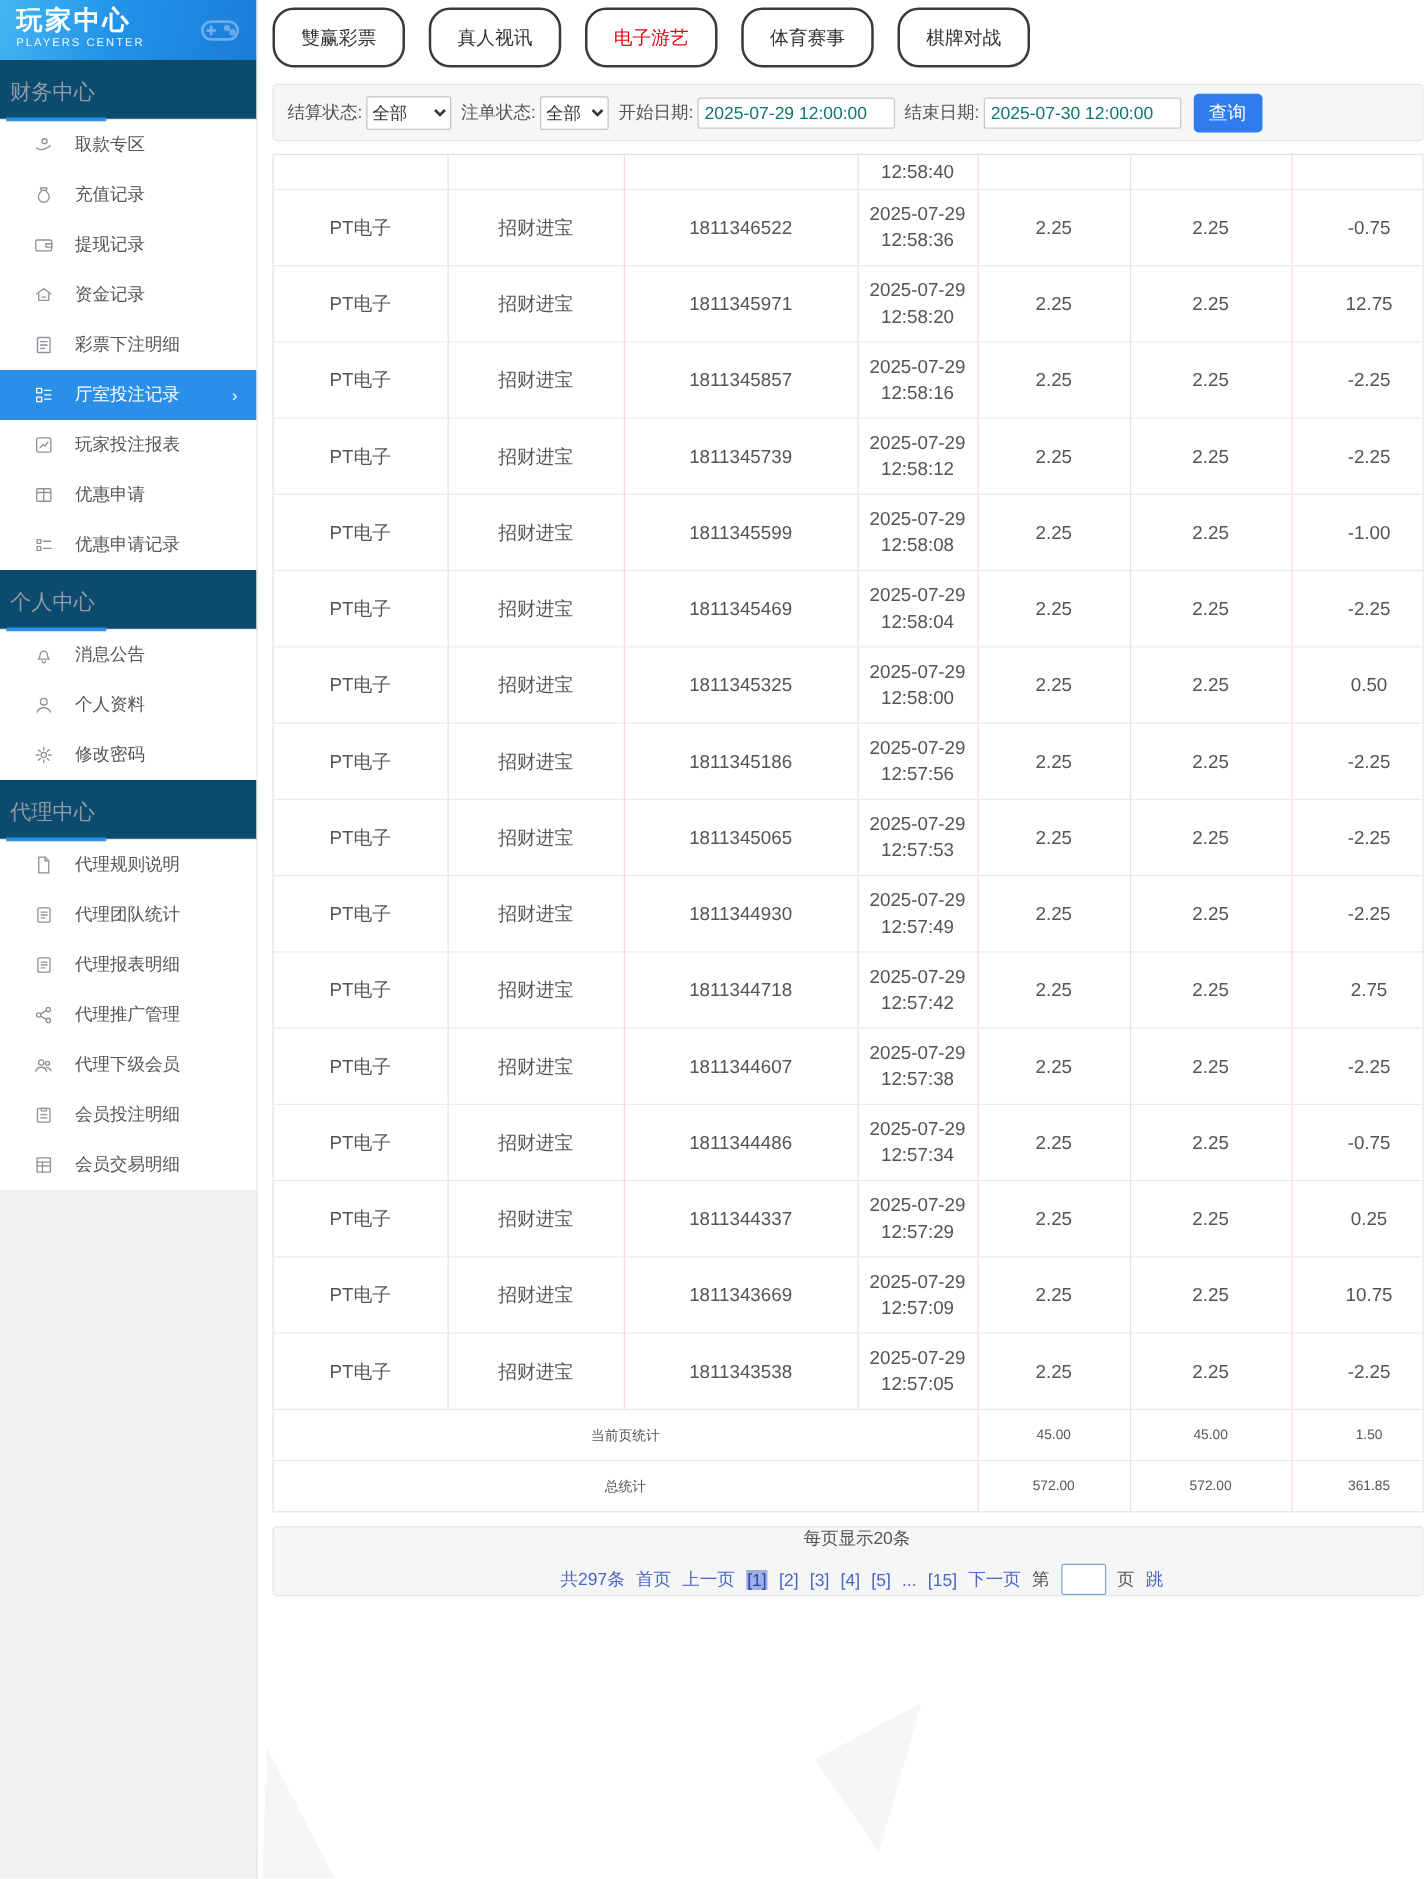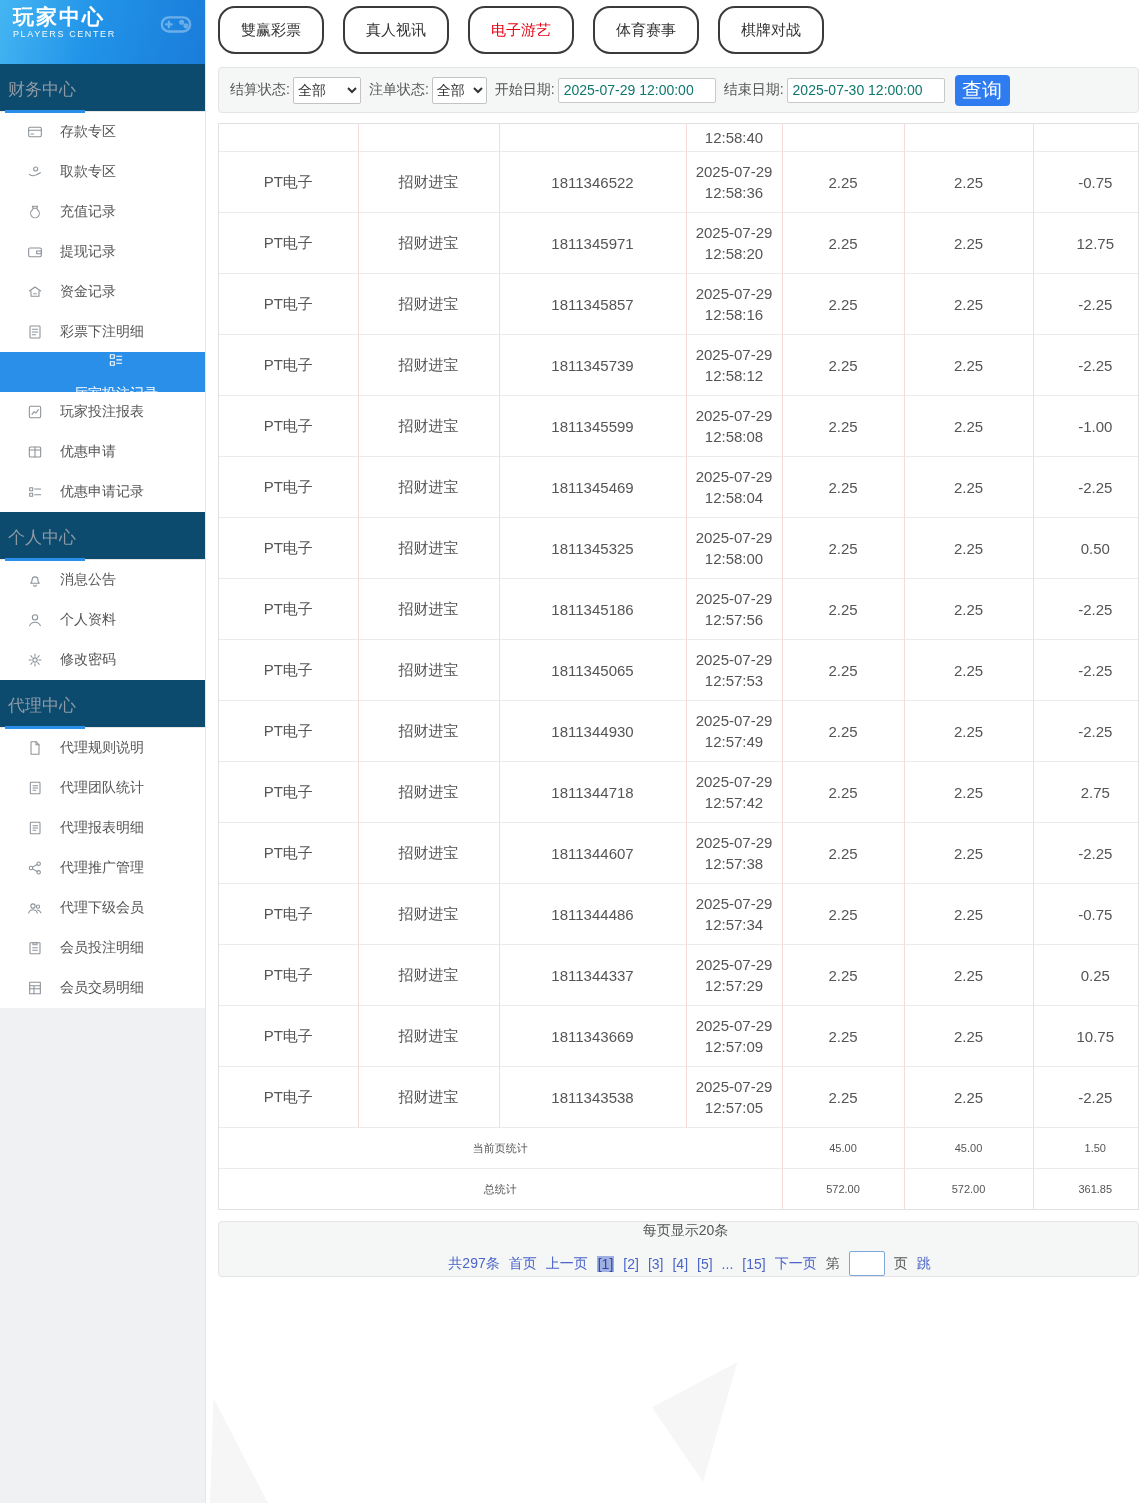--- a/index.html
+++ b/index.html
@@ -4,55 +4,55 @@
 <style>
   html,body{margin:0;padding:0;}
   body{
     width:1139px;height:1503px;position:relative;overflow:hidden;
     background:#ffffff;font-family:"Liberation Sans",sans-serif;
     -webkit-font-smoothing:antialiased;
   }
   
   .sidebar{position:absolute;left:0;top:0;width:206px;height:1503px;
     background:#eff1f2;border-right:1px solid #e4e7e9;box-sizing:border-box;}
-  .brand{height:64px;background:linear-gradient(105deg,#45b6f2 0%,#2193e8 45%,#1a7cd9 100%);
+  .brand{height:48px;background:linear-gradient(105deg,#45b6f2 0%,#2193e8 45%,#1a7cd9 100%);
     color:#fff;padding:5px 0 0 13px;box-sizing:border-box;position:relative;overflow:hidden;}
   .brand-title{font-size:21px;font-weight:bold;letter-spacing:2px;line-height:24px;}
   .brand-sub{font-size:9px;letter-spacing:1.6px;opacity:.95;}
   .brand .pad-ico{position:absolute;right:12px;top:6px;width:34px;height:28px;opacity:.35;color:#fff;}
   .nav{background:#fff;}
   .section-title{position:relative;background:#0c4a6e;color:#8e9ba6;font-size:17px;
     padding:14px 12px 10px 8px;border-bottom:1px solid #e7e7e7;}
   .section-title::after{content:'';position:absolute;left:5px;bottom:-2px;width:80px;height:3px;background:#2a8fe9;}
   .nav-item{height:40px;display:flex;align-items:center;padding-left:27px;gap:17px;
     color:#555;font-size:14px;cursor:pointer;background:#fff;}
   .nav-item .icon{width:16px;height:16px;color:#8b9298;flex:0 0 16px;}
   .nav-item .icon svg{width:16px;height:16px;display:block;}
-  .nav-item.active{background:#2a8fe9;color:#fff;flex-direction:column;}
+  .nav-item.active{background:#2a8fe9;color:#fff;}
   .nav-item.active .icon{color:#fff;}
   .nav-item .chev{margin-left:auto;margin-right:15px;font-size:13px;color:#fff;display:none;}
   .nav-item.active .chev{display:block;}
   
   .main{position:absolute;left:218px;top:0;width:921px;height:1503px;}
   .tabs{display:flex;gap:19px;padding-top:6px;}
   .tab{height:48px;padding:12px 21px;border:2px solid #3a3a3a;border-radius:17px;display:flex;
     align-items:center;font-size:15px;color:#333;background:#fff;box-sizing:border-box;cursor:pointer;white-space:nowrap;}
   .tab.active{color:#e60012;}
   .filter-bar{margin-top:13px;background:#f5f6f6;border:1px solid #e4e4e4;border-radius:4px;
     height:46px;display:flex;align-items:center;padding:0 11px;box-sizing:border-box;
     font-size:14px;color:#555;}
   .filter-bar label{margin-right:3px;white-space:nowrap;}
   .filter-bar .gap{width:8px;flex:0 0 8px;}
   select{height:27px;border:1px solid #c3c3c3;background:#fff;font-size:14px;color:#333;border-radius:2px;}
   .sel-settle{width:68px;}
   .sel-order{width:55px;}
   input.date{width:146px;height:23px;border:1px solid #c9c9c9;font-size:14px;color:#0f766e;
     padding:0 5px;border-radius:2px;font-family:"Liberation Sans",sans-serif;}
   .btn-query{width:55px;height:31px;background:#2e7cf0;color:#fff;border:none;border-radius:4px;
-    font-size:20px;margin-left:10px;cursor:pointer;font-family:"Liberation Sans",sans-serif;}
+    font-size:15px;margin-left:10px;cursor:pointer;font-family:"Liberation Sans",sans-serif;}
   
   .table-wrap{margin-top:10px;border:1px solid #dfe2e4;overflow:hidden;width:921px;
     box-sizing:border-box;background:#fff;}
   table{border-collapse:collapse;table-layout:fixed;width:938px;font-size:15px;color:#555;}
   td{text-align:center;vertical-align:middle;border-top:1px solid #ebebeb;
     border-left:1px solid #f3ddd6;padding:0;overflow:hidden;}
   td:first-child{border-left:none;}
   tr.partial td{border-top:none;height:27px;margin-left:10px;}
   tr.data td{height:60px;}
   .dt{line-height:1.42;}
@@ -87,29 +87,20 @@
           <circle cx="16" cy="11.5" r="1"></circle>
           <circle cx="19" cy="14" r="1"></circle>
       </svg>
     </span>
   </div>
   <div class="nav">
       <div class="section-title">财务中心</div>
       <div class="nav-item">
         <span class="icon">
           <svg viewBox="0 0 24 24" fill="none" stroke="currentColor" stroke-width="1.6" stroke-linecap="round" stroke-linejoin="round">
-            <rect x="2.5" y="5" width="19" height="14" rx="2"></rect>
-            <path d="M2.5 9.5h19M6 15h4"></path>
-          </svg>
-        </span>
-        <span>存款专区</span>
-      </div>
-      <div class="nav-item">
-        <span class="icon">
-          <svg viewBox="0 0 24 24" fill="none" stroke="currentColor" stroke-width="1.6" stroke-linecap="round" stroke-linejoin="round">
             <circle cx="13" cy="7.5" r="3"></circle>
             <path d="M3.5 15.5c3.5 2.6 7.5 2.6 11 .5l5.5-3"></path>
           </svg>
         </span>
         <span>取款专区</span>
       </div>
       <div class="nav-item">
         <span class="icon">
           <svg viewBox="0 0 24 24" fill="none" stroke="currentColor" stroke-width="1.6" stroke-linecap="round" stroke-linejoin="round">
             <path d="M9.5 6.5h5l2.2 3.2a6.5 6.5 0 1 1-9.4 0z"></path>

